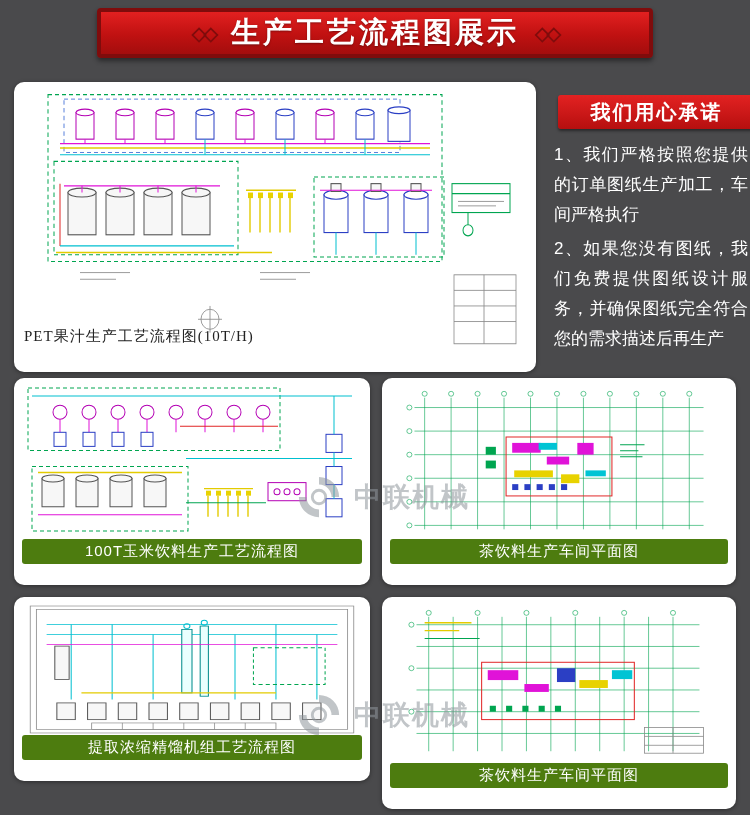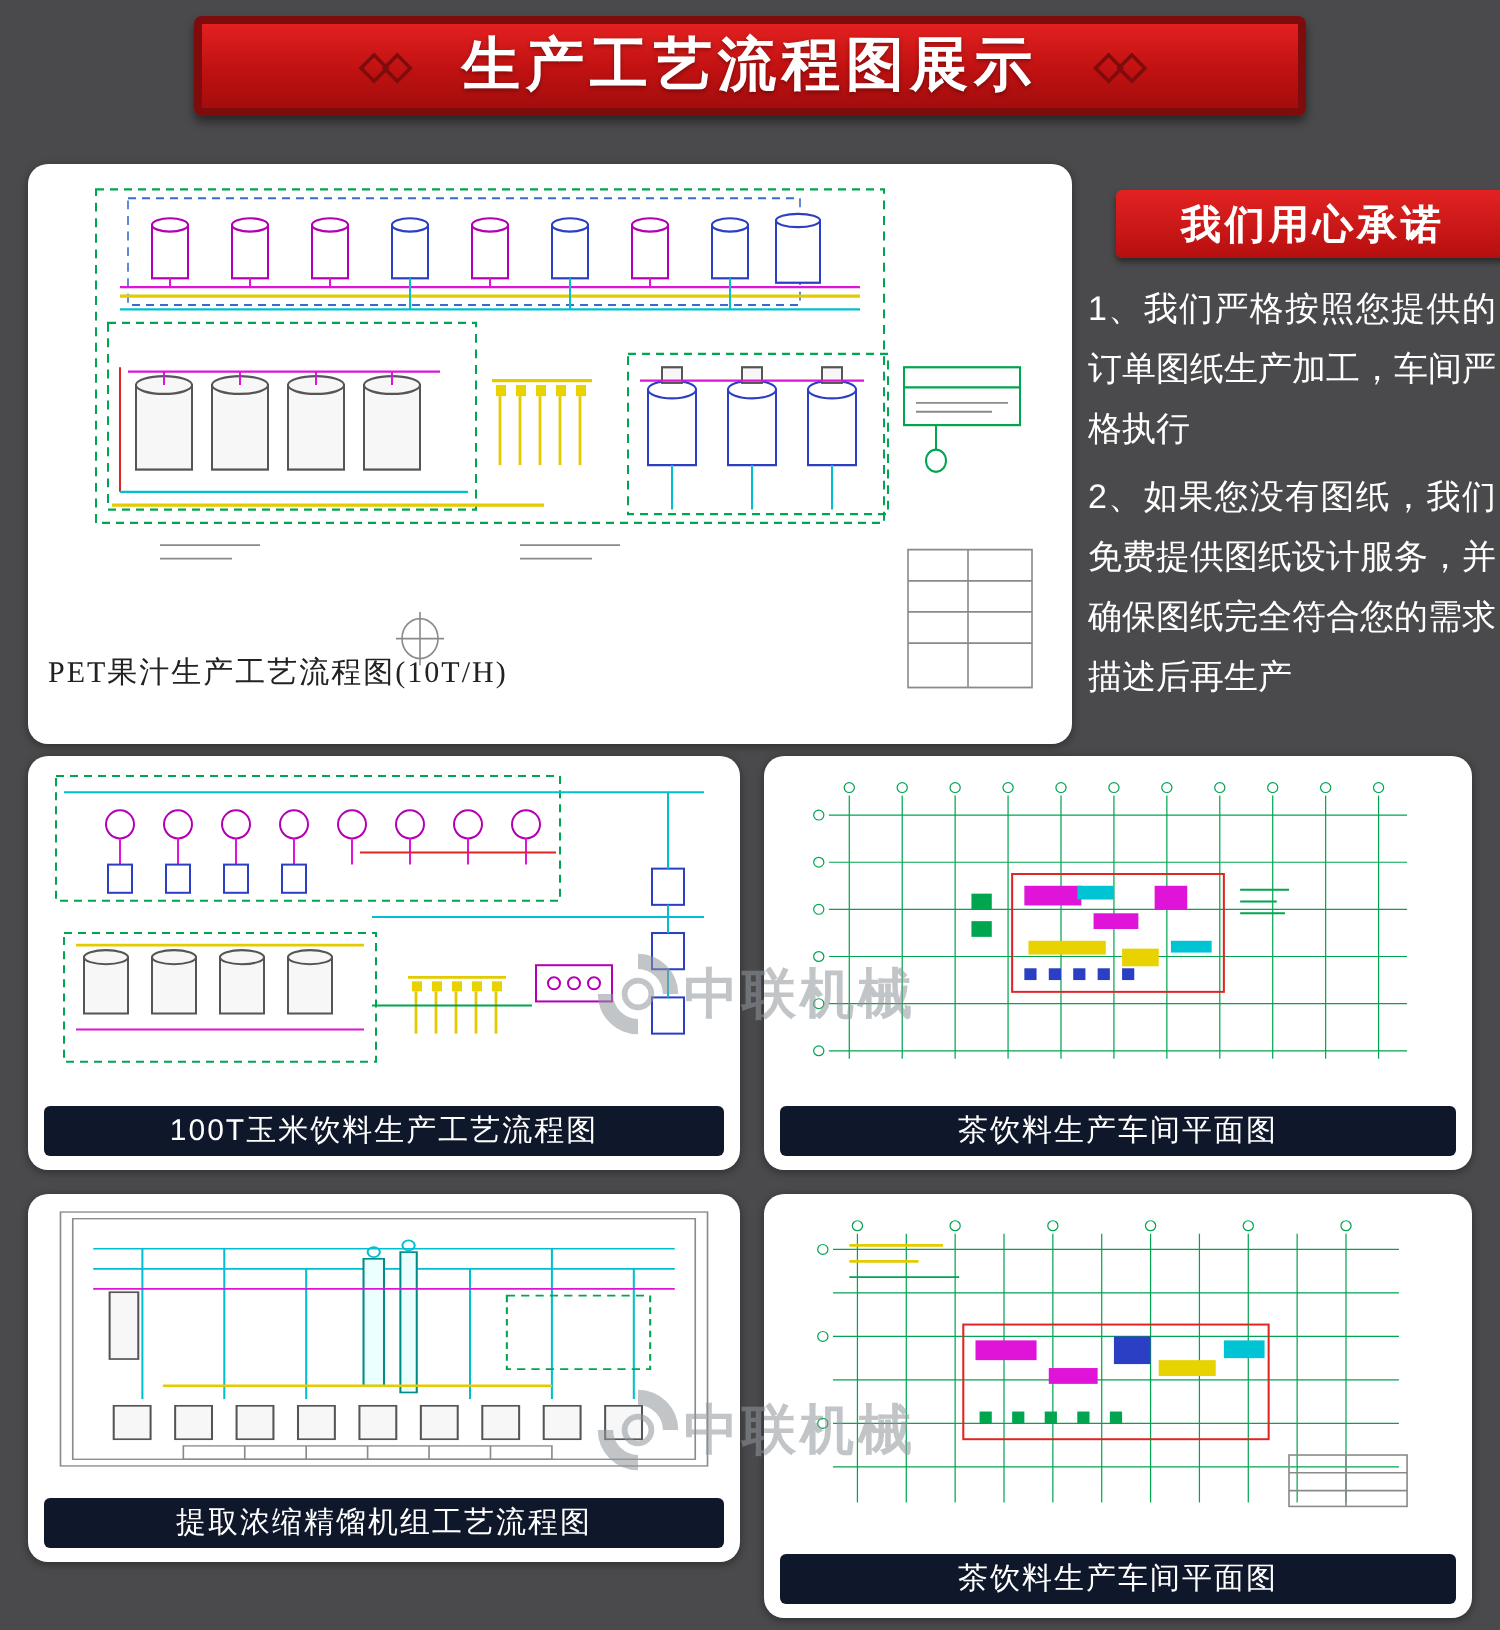--- a/index.html
+++ b/index.html
@@ -10,21 +10,21 @@
   }
   
   .banner{
     position:absolute;top:8px;left:50%;transform:translateX(-50%);
     width:556px;height:50px;box-sizing:border-box;
     background:linear-gradient(180deg,#e22020 0%,#c01111 55%,#a30d0d 100%);
     border:4px solid #7f0c0c;border-radius:4px;
     display:flex;align-items:center;justify-content:center;gap:12px;
     box-shadow:0 3px 5px rgba(0,0,0,.45);
   }
-  .banner h1{margin:16px;color:#fff;font-size:29px;font-weight:bold;letter-spacing:3px;text-shadow:0 1px 2px rgba(0,0,0,.35)}
+  .banner h1{margin:4px;color:#fff;font-size:29px;font-weight:bold;letter-spacing:3px;text-shadow:0 1px 2px rgba(0,0,0,.35)}
   .orn{color:#7f0c0c;font-size:19px;font-weight:bold;letter-spacing:-3px}
 
   
   .panel{
     position:absolute;background:#fff;border-radius:10px;
     box-shadow:0 1px 4px rgba(0,0,0,.4);overflow:hidden;
   }
   #panel-main{top:82px;left:14px;width:522px;height:290px}
   #panel-corn{top:378px;left:14px;width:356px;height:207px}
   #panel-tea1{top:378px;left:382px;width:354px;height:207px}
@@ -32,42 +32,42 @@
   #panel-tea2{top:597px;left:382px;width:354px;height:212px}
 
   .main-svg{position:absolute;top:6px;left:6px;width:calc(100% - 12px);height:calc(100% - 12px)}
   .small-svg{position:absolute;top:4px;left:6px;width:calc(100% - 12px);height:calc(100% - 42px)}
 
   .drawing-caption{
     position:absolute;bottom:26px;left:10px;right:100px;
     font-family:"Liberation Serif",serif;font-size:15px;color:#222;letter-spacing:1px;
   }
   .caption-bar{
-    position:absolute;left:8px;right:8px;bottom:7px;height:25px;
-    background:#0f172a;color:#fff;font-size:15px;letter-spacing:1px;
+    position:absolute;left:8px;right:8px;bottom:21px;height:25px;
+    background:#4d7c0f;color:#fff;font-size:15px;letter-spacing:1px;
     display:flex;align-items:center;justify-content:center;border-radius:3px;
   }
 
   
   .badge{
     position:absolute;top:95px;left:546px;width:197px;height:34px;
     background:linear-gradient(180deg,#e32222,#b60f0f);
     color:#fff;font-size:20px;font-weight:bold;letter-spacing:2px;
     display:flex;align-items:center;justify-content:center;
     border-radius:3px;box-shadow:0 2px 3px rgba(0,0,0,.45);margin-left:12px;
   }
   .promise-text{
     position:absolute;top:140px;left:542px;width:206px;
     color:#fff;font-size:17px;line-height:30px;text-align:justify;
   }
-  .promise-text p{margin:0 0 4px 2px}
+  .promise-text p{margin:0 0 4px 12px}
 
   
   .watermark{
-    position:absolute;display:flex;align-items:center;gap:0;
+    position:absolute;display:flex;align-items:center;gap:12px;
     opacity:.55;z-index:6;pointer-events:none;
   }
   #wm1{top:474px;left:296px}
   #wm2{top:692px;left:296px}
   .wm-text{color:#8f969c;font-size:27px;font-weight:bold;letter-spacing:2px}
   .wm-logo{width:46px;height:46px}
 
   
   .d-green{fill:none;stroke:#00a550;stroke-width:1;stroke-dasharray:4 3}
   .d-blue{fill:none;stroke:#3a6ad4;stroke-width:.8;stroke-dasharray:4 3}

